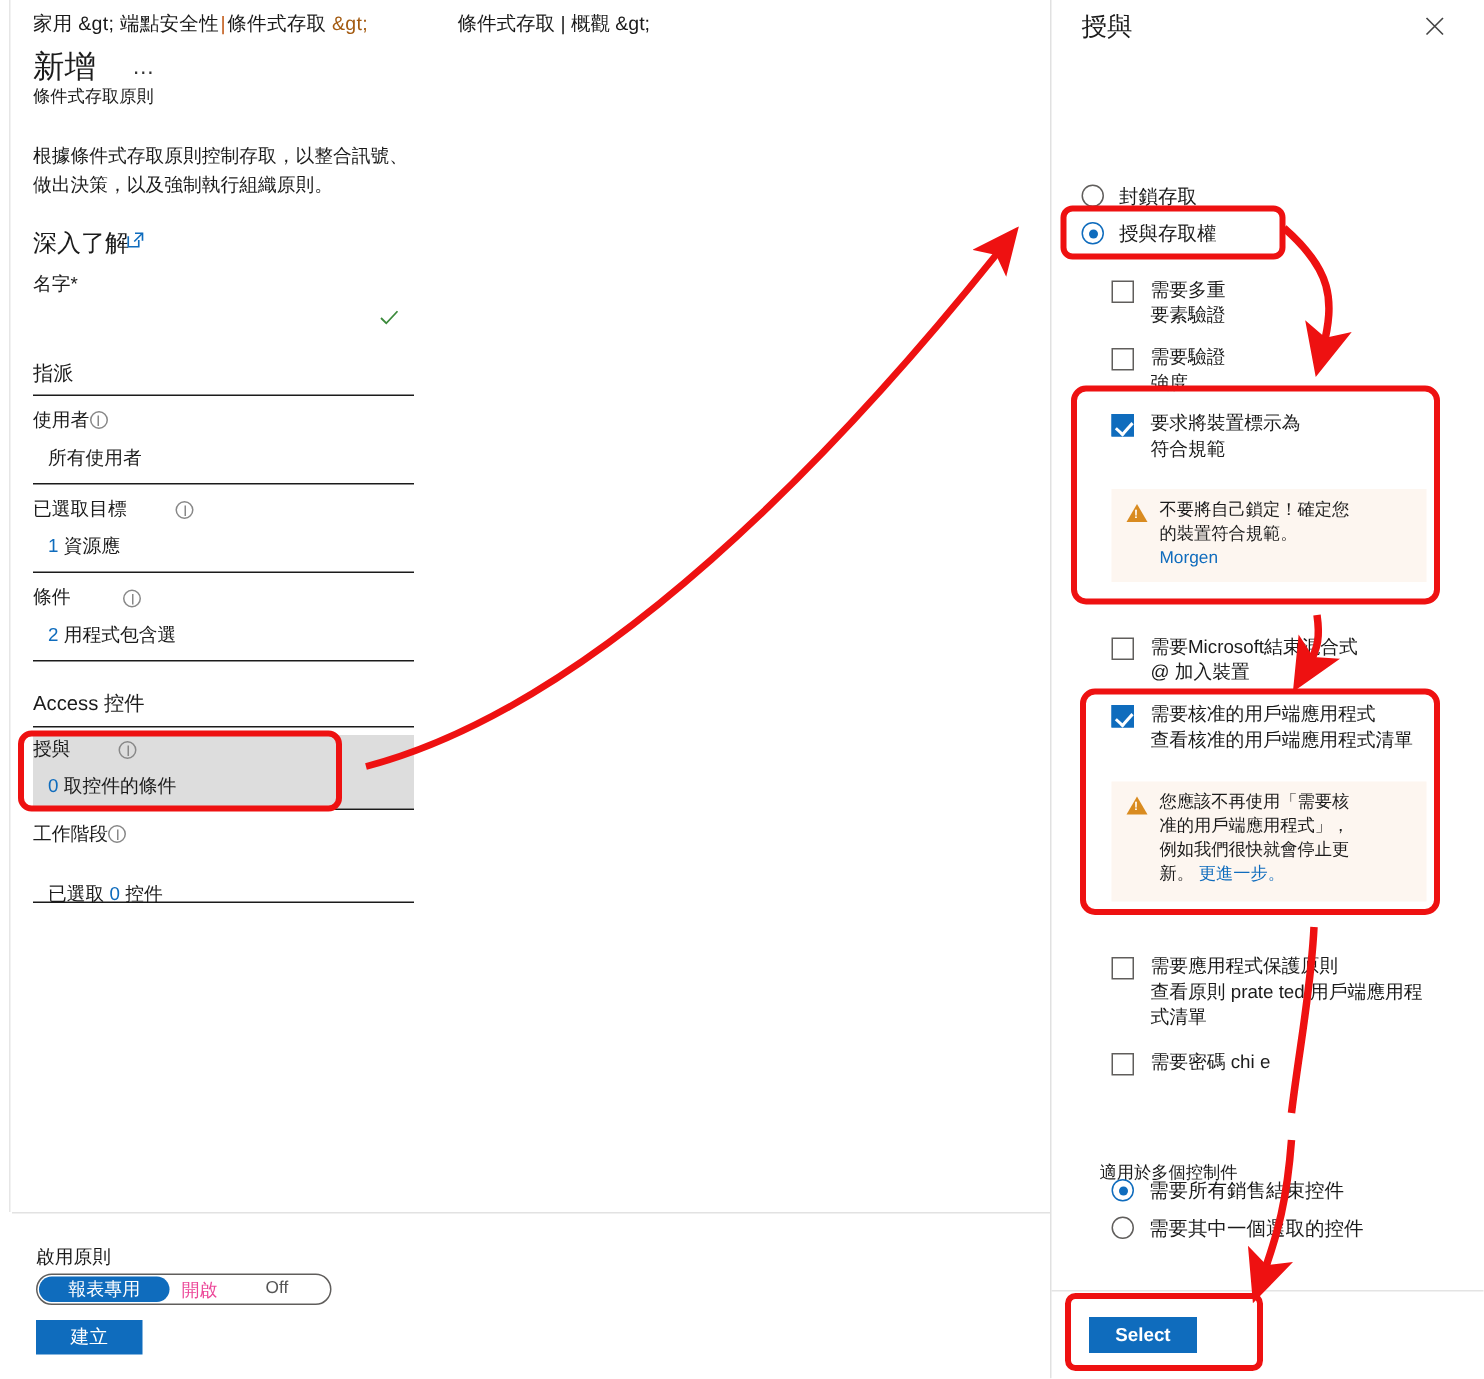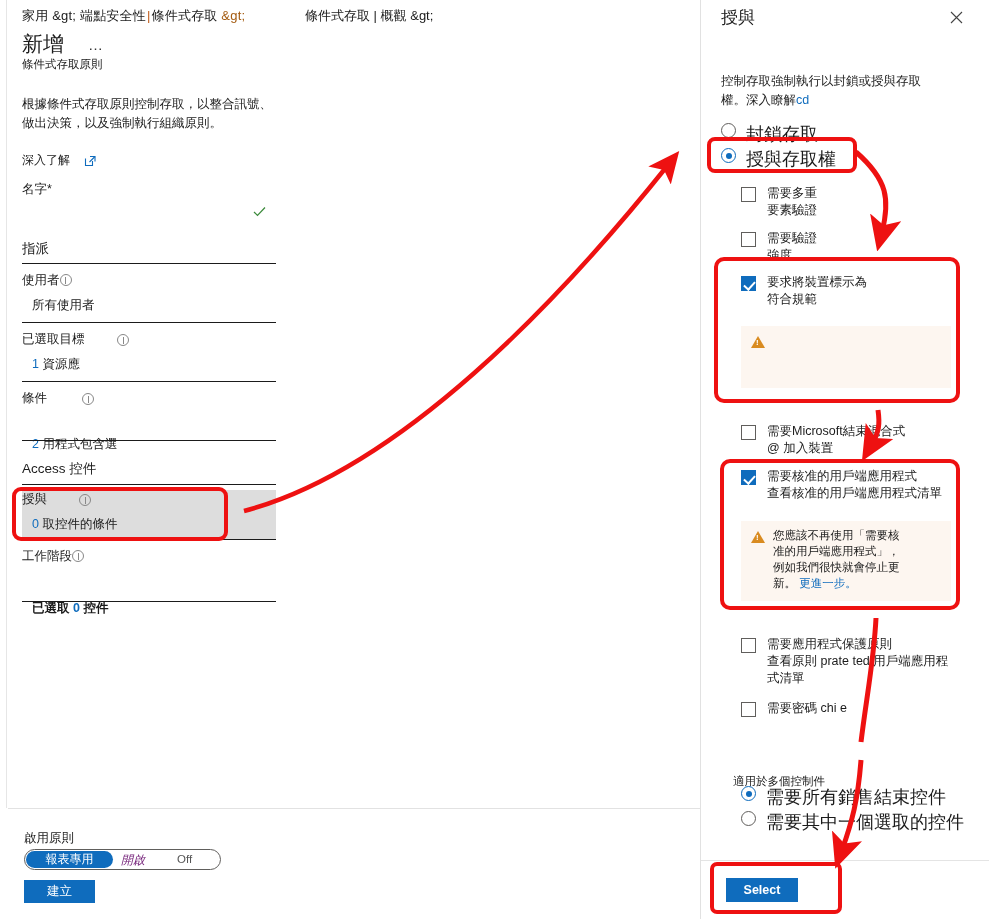--- a/index.html
+++ b/index.html
@@ -42,21 +42,21 @@
   .subtitle {
     position: absolute; left: 22px; top: 57px;
     font-size: 11.5px; color: #1b1b1b;
   }
   .desc {
     position: absolute; left: 22px; top: 95px; width: 250px;
     font-size: 12.5px; line-height: 19px; color: #1b1b1b;
   }
   .learn-more {
     position: absolute; left: 22px; top: 152px;
-    font-size: 12px; color: #1b1b1b;
+    font-size: 16px; color: #1b1b1b;
   }
   .ext-icon { position: absolute; left: 84px; top: 153px; }
 
   .field-label {
     position: absolute; font-size: 12.5px; color: #1b1b1b; text-align: right;
   }
   .req-star { color: #1b1b1b; }
 
   .name-input {
     position: absolute; left: 22px; top: 200px; width: 254px; height: 25px;
@@ -107,21 +107,21 @@
   .toggle {
     position: absolute; left: 24px; top: 849px; width: 197px; height: 21px;
     border: 1px solid #605e5c; border-radius: 11px; background: #fff;
   }
   .toggle-pill {
     position: absolute; left: 1px; top: 1px; width: 87px; height: 17px;
     background: #0f6cbd; border-radius: 9px;
     color: #fff; font-size: 12px; text-align: center; line-height: 17px;
   }
   .toggle-on {
-    position: absolute; left: 96px; top: 2px; font-size: 12px; color: #701a75; font-style: italic;
+    position: absolute; left: 96px; top: 2px; font-size: 12px; color: #ec4899;
   }
   .toggle-off {
     position: absolute; left: 152px; top: 3px; font-size: 11.5px; color: #555;
   }
   .create-btn {
     position: absolute; left: 24px; top: 880px; width: 71px; height: 23px;
     background: #0f6cbd; color: #fff; border: none;
     font-size: 12.5px; font-family: inherit; cursor: pointer;
   }
 
@@ -146,21 +146,21 @@
   .radio-row { position: absolute; left: 20px; }
   .radio {
     position: absolute; left: 0; top: 1px; width: 15px; height: 15px;
     border: 1px solid #605e5c; border-radius: 50%; background: #fff;
   }
   .radio.checked { border-color: #0f6cbd; border-width: 1px; }
   .radio.checked::after {
     content: ""; position: absolute; left: 3.5px; top: 3.5px;
     width: 6px; height: 6px; border-radius: 50%; background: #0f6cbd;
   }
-  .radio-label { position: absolute; left: 25px; top: 0px; font-size: 18px; color: #1b1b1b; white-space: nowrap; }
+  .radio-label { position: absolute; left: 25px; top: 0px; font-size: 13px; color: #1b1b1b; white-space: nowrap; }
 
   .cb-row { position: absolute; }
   .cbox {
     position: absolute; left: 0; top: 0; width: 15px; height: 15px;
     border: 1px solid #605e5c; background: #fff;
   }
   .cbox.checked { background: #0f6cbd; border-color: #0f6cbd; }
   .cbox.checked::after {
     content: ""; position: absolute; left: 4px; top: 1.5px;
     width: 5px; height: 9px; border: solid #fff; border-width: 0 2px 2px 0;
@@ -264,21 +264,21 @@
     <div class="row-value" style="left:32px;top:356px;">
       <span class="num">1</span>
       <span>資源應</span>
     </div>
     <div class="hr" style="top:381px;"></div>
 
     <div class="row-label" style="left:22px;top:390px;">
       <span>條件</span>
       <span class="info-i info-abs" style="left:60px;top:3px;"></span>
     </div>
-    <div class="row-value" style="left:32px;top:436px;">
+    <div class="row-value" style="left:32px;top:415px;">
       <span class="num">2</span>
       <span>用程式包含選</span>
     </div>
     <div class="hr" style="top:440px;"></div>
 
     <div class="section-head" style="left:22px;top:460px;">Access 控件</div>
     <div class="hr" style="top:484px;"></div>
 
     <div class="grant-row-hl"></div>
     <div class="row-label" style="left:22px;top:491px;">
@@ -287,21 +287,21 @@
     </div>
     <div class="row-value" style="left:32px;top:516px;">
       <span class="num">0</span>
       <span>取控件的條件</span>
     </div>
     <div class="hr" style="top:539px;"></div>
 
     <div class="row-label" style="left:22px;top:548px;">
       <span>工作階段</span><span class="info-i"></span>
     </div>
-    <div class="row-value" style="left:32px;top:600px;font-weight:bold;">
+    <div class="row-value" style="left:32px;top:588px;">
       <span>已選取</span>
       <span class="num">0</span>
       <span>控件</span>
     </div>
     <div class="hr" style="top:601px;"></div>
 
     <div class="footer-sep"></div>
     <div class="enable-label">啟用原則</div>
     <div class="toggle">
       <div class="toggle-pill">報表專用</div>
@@ -312,23 +312,20 @@
   </div>
 
   <div class="right-panel">
     <div class="panel-title">授與</div>
     <div class="panel-close">
       <svg width="13" height="13" viewBox="0 0 13 13">
           <path d="M1 1 L12 12 M12 1 L1 12" stroke="#444" stroke-width="1.1" fill="none"></path>
         </svg>
     </div>
 
-    <div class="panel-desc">
-      <span>控制存取強制執行以封鎖或授與</span><span>存取權。深入瞭解</span><span class="lnk">cd</span>
-    </div>
 
     <div class="radio-row" style="top:122px;">
       <span class="radio"></span>
       <span class="radio-label">封鎖存取</span>
     </div>
     <div class="radio-row" style="top:147px;">
       <span class="radio checked"></span>
       <span class="radio-label">授與存取權</span>
     </div>
 
@@ -351,20 +348,23 @@
     <div class="cb-row" style="left:40px;top:276px;">
       <span class="cbox checked"></span>
       <span class="cb-text" style="width:175px;">
         <span>要求將裝置標示為</span><br>
         <span>符合規範</span>
       </span>
     </div>
 
     <div class="warn-box" style="left:40px;top:326px;width:210px;height:62px;">
       <span class="warn-ico"></span>
+      <div class="warn-text">
+        <span>不要將自己鎖定！確定您的裝置符合規範。</span><span class="lnk">Morgen</span>
+      </div>
     </div>
 
     <div class="cb-row" style="left:40px;top:425px;">
       <span class="cbox"></span>
       <span class="cb-text" style="width:190px;">
         <span>需要Microsoft結束混合式</span><br>
         <span>@ 加入裝置</span>
       </span>
     </div>
 

